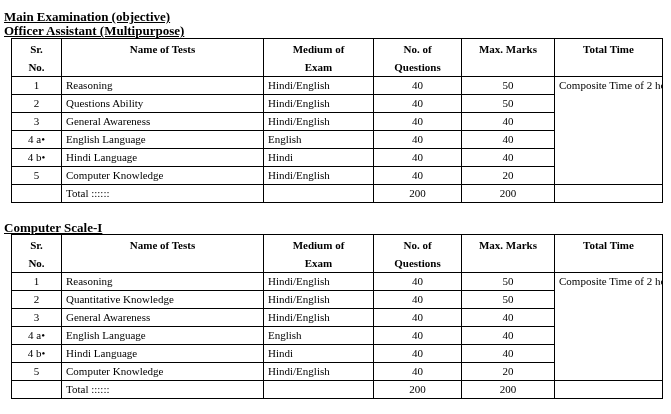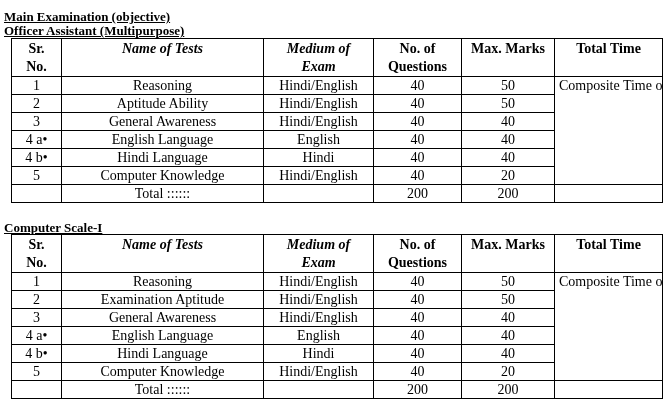--- a/index.html
+++ b/index.html
@@ -12,42 +12,42 @@
     position: absolute; left: 4px;
     font-weight: bold; font-size: 13px; line-height: 14px;
     text-decoration: underline;
     white-space: nowrap;
   }
   table.exam {
     position: absolute; left: 11px;
     border-collapse: collapse;
     table-layout: fixed;
     width: 651px;
-    font-size: 14px;
+    font-size: 11px;
     padding-left: 15px;
   }
   table.exam td, table.exam th {
     border: 1.3px solid #000;
     padding: 0 4px;
     line-height: 17px;
     height: 17px;
     vertical-align: top;
     overflow: hidden;
     white-space: nowrap;
   }
   table.exam th {
     font-weight: bold;
     line-height: 18px;
     padding-top: 1px;
     height: 36px;
     text-align: center;
   }
-  th.left { text-align: left; font-style: italic; }
+  th.left { text-align: left; }
   td.c { text-align: center; }
-  td.l { text-align: center; }
+  td.l { text-align: left; }
   td.time { text-align: center; vertical-align: top; padding-top: 20px; line-height: 18px; white-space: normal; }
   col.c1 { width: 50px; }
   col.c2 { width: 202px; }
   col.c3 { width: 110px; }
   col.c4 { width: 88px; }
   col.c5 { width: 93px; }
   col.c6 { width: 108px; }
 </style>
 </head>
 <body>
@@ -76,21 +76,21 @@
   <tr>
     <td class="c">1</td>
     <td class="l">Reasoning</td>
     <td class="l">Hindi/English</td>
     <td class="c">40</td>
     <td class="c">50</td>
     <td class="time" rowspan="6">Composite Time of 2 hours</td>
   </tr>
   <tr>
     <td class="c">2</td>
-    <td class="l">Aptitude Ability</td>
+    <td class="l">Questions Ability</td>
     <td class="l">Hindi/English</td>
     <td class="c">40</td>
     <td class="c">50</td>
   </tr>
   <tr>
     <td class="c">3</td>
     <td class="l">General Awareness</td>
     <td class="l">Hindi/English</td>
     <td class="c">40</td>
     <td class="c">40</td>
@@ -150,21 +150,21 @@
   <tr>
     <td class="c">1</td>
     <td class="l">Reasoning</td>
     <td class="l">Hindi/English</td>
     <td class="c">40</td>
     <td class="c">50</td>
     <td class="time" rowspan="6">Composite Time of 2 hours</td>
   </tr>
   <tr>
     <td class="c">2</td>
-    <td class="l">Examination Aptitude</td>
+    <td class="l">Quantitative Knowledge</td>
     <td class="l">Hindi/English</td>
     <td class="c">40</td>
     <td class="c">50</td>
   </tr>
   <tr>
     <td class="c">3</td>
     <td class="l">General Awareness</td>
     <td class="l">Hindi/English</td>
     <td class="c">40</td>
     <td class="c">40</td>

